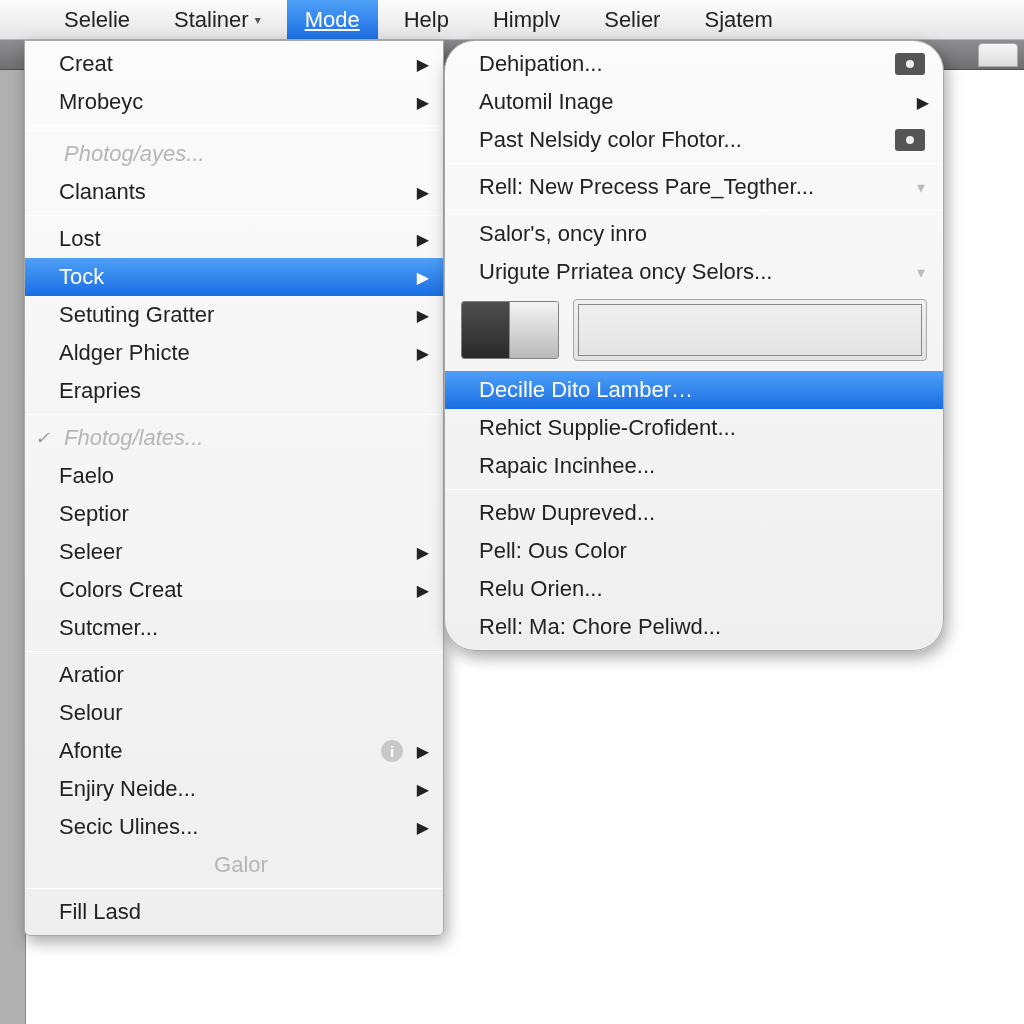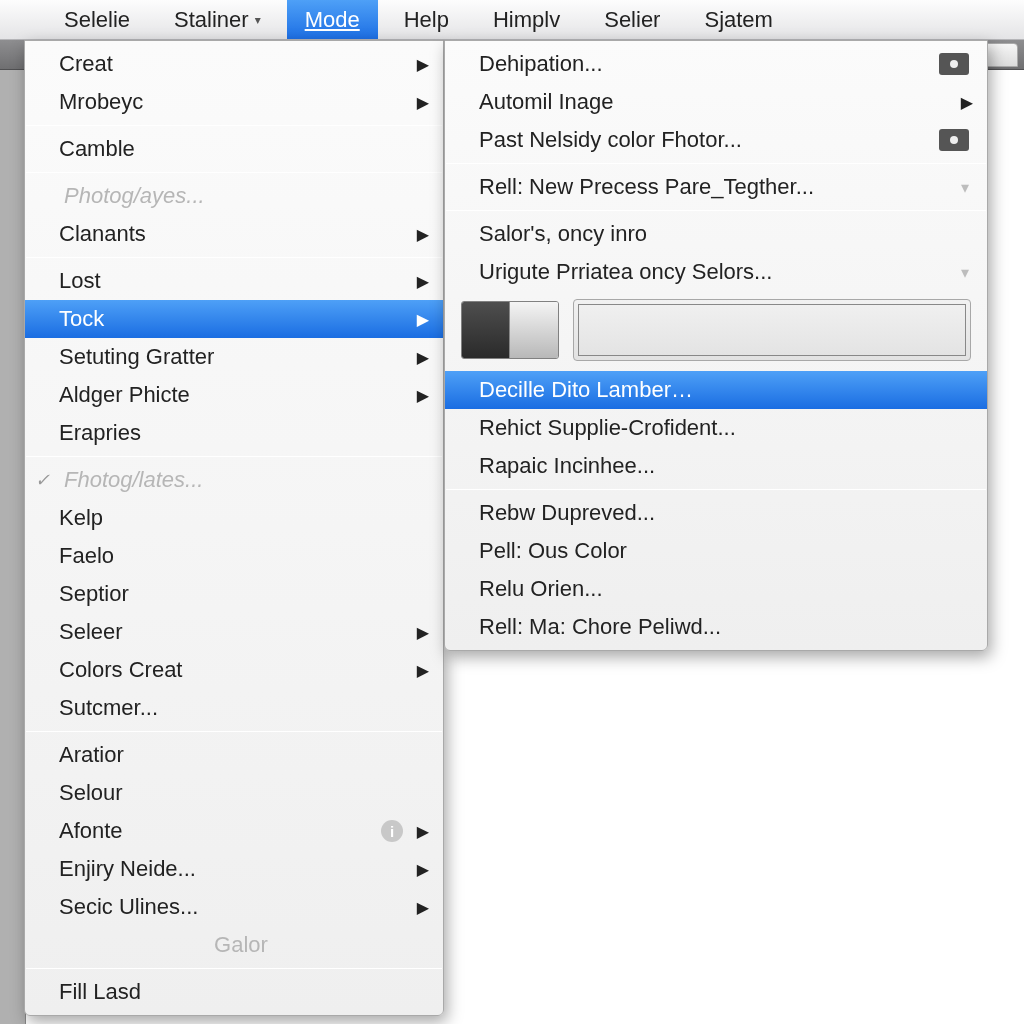--- a/index.html
+++ b/index.html
@@ -79,21 +79,22 @@
   }
   .menu-left {
     top: 40px;
     left: 24px;
     width: 420px;
     height: auto;
   }
   .menu-right {
     top: 40px;
     left: 444px;
-    width: 544px;
+    width: 500px;
+    border-radius: 31px;
   }
 
   .menu-item {
     display: flex;
     align-items: center;
     height: 38px;
     padding: 0 20px 0 34px;
     color: #222;
     position: relative;
     white-space: nowrap;
@@ -229,23 +230,20 @@
 <div class="menu menu-left" id="menu-left">
     <div class="menu-item">
       <span>Creat</span>
       <span class="submenu-arrow">▶</span>
     </div>
     <div class="menu-item">
       <span>Mrobeyc</span>
       <span class="submenu-arrow">▶</span>
     </div>
     <div class="menu-sep"></div>
-    <div class="menu-item">
-      <span>Camble</span>
-    </div>
     <div class="menu-sep"></div>
     <div class="menu-item disabled-italic">
       <span>Photog/ayes...</span>
     </div>
     <div class="menu-item">
       <span>Clanants</span>
       <span class="submenu-arrow">▶</span>
     </div>
     <div class="menu-sep"></div>
     <div class="menu-item">
@@ -264,23 +262,20 @@
       <span>Aldger Phicte</span>
       <span class="submenu-arrow">▶</span>
     </div>
     <div class="menu-item">
       <span>Erapries</span>
     </div>
     <div class="menu-sep"></div>
     <div class="menu-item disabled-italic">
       <span class="check">✓</span>
       <span>Fhotog/lates...</span>
-    </div>
-    <div class="menu-item">
-      <span>Kelp</span>
     </div>
     <div class="menu-item">
       <span>Faelo</span>
     </div>
     <div class="menu-item">
       <span>Septior</span>
     </div>
     <div class="menu-item">
       <span>Seleer</span>
       <span class="submenu-arrow">▶</span>

